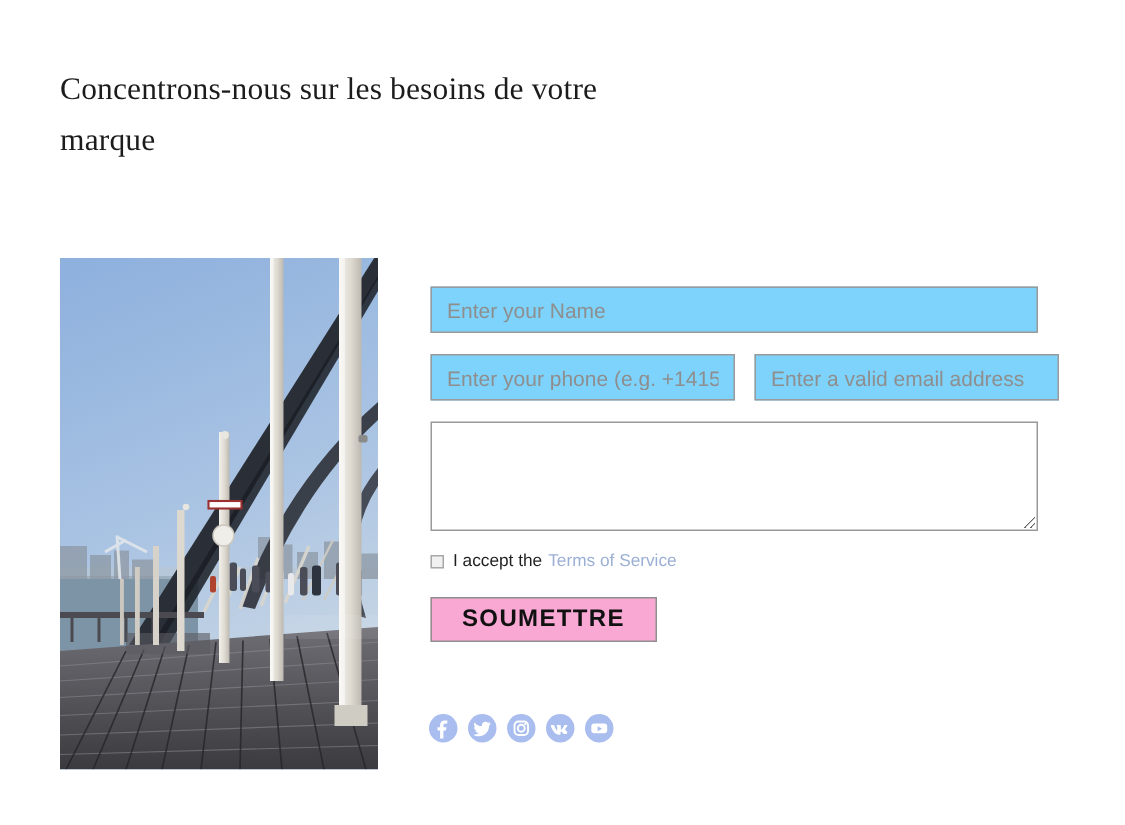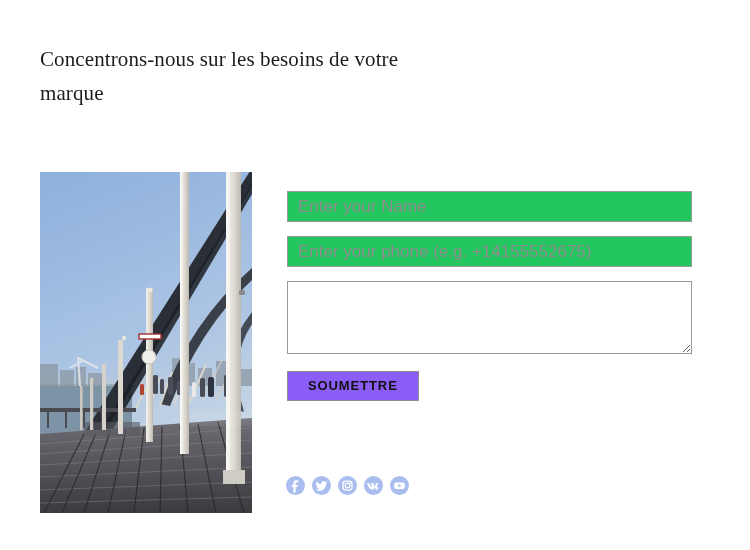--- a/index.html
+++ b/index.html
@@ -51,24 +51,24 @@
   .field-row {
     display: flex;
     gap: 13px;
     margin-bottom: 14px;
   }
   .field {
     flex: 1 1 0;
     height: 31px;
     box-sizing: border-box;
     border: 1px solid #9a9a9a;
-    background: #22c55e;
+    background: #7dd3fc;
     padding: 0 10px;
     font-family: "Liberation Sans", sans-serif;
-    font-size: 17px;
+    font-size: 14px;
     color: #2b2b2b;
     outline: none;
     border-radius: 0;
   }
   .field::placeholder {
     color: #8e8e8e;
     opacity: 1;
   }
   .message-box {
     width: 100%;
@@ -119,23 +119,23 @@
 
   
   .submit-button {
     margin-top: 17px;
     display: inline-block;
     height: 30px;
     line-height: 28px;
     padding: 0 20px;
     box-sizing: border-box;
     border: 1px solid #8f8f8f;
-    background: #8b5cf6;
+    background: #f9a8d4;
     font-family: "Liberation Sans", sans-serif;
-    font-size: 13px;
+    font-size: 16px;
     font-weight: bold;
     letter-spacing: 0.9px;
     color: #111111;
     cursor: pointer;
     border-radius: 0;
   }
 
   
   .social-row {
     position: absolute;
@@ -308,24 +308,30 @@
 </div>
 
 <div class="form-area">
 
   <div class="field-row">
     <input class="field" type="text" placeholder="Enter your Name" style="">
   </div>
 
   <div class="field-row">
     <input class="field" type="tel" placeholder="Enter your phone (e.g. +14155552675)" style="">
+    <input class="field" type="email" placeholder="Enter a valid email address" style="">
   </div>
 
   <textarea class="message-box" placeholder="" style=""></textarea>
 
+  <div class="accept-row">
+    <input type="checkbox" class="accept-checkbox" style="">
+    <span class="accept-text">I accept the</span>
+    <a class="terms-link" href="#">Terms of Service</a>
+  </div>
 
   <button class="submit-button">SOUMETTRE</button>
 </div>
 
 <div class="social-row">
 
   <span class="social-icon">
     <svg width="19" height="19" viewBox="0 0 19 19">
       <path d="M10.9 6.3h1.3V4.4c-.3 0-1-.1-1.8-.1-1.8 0-3 1.1-3 3.1v1.5H5.7v2.1h1.7v5.4h2.2v-5.4h1.7l.3-2.1H9.6V7.6c0-.6.2-1.3 1.3-1.3z" fill="#ffffff"></path>
     </svg>

